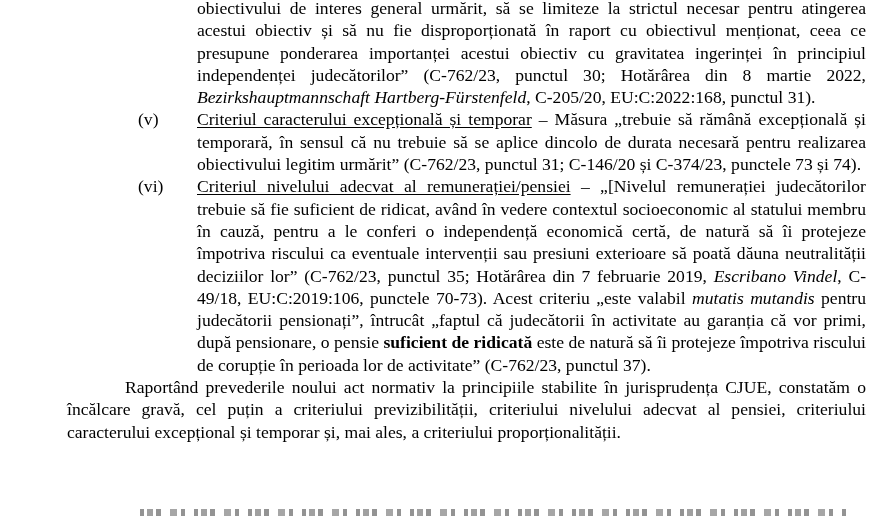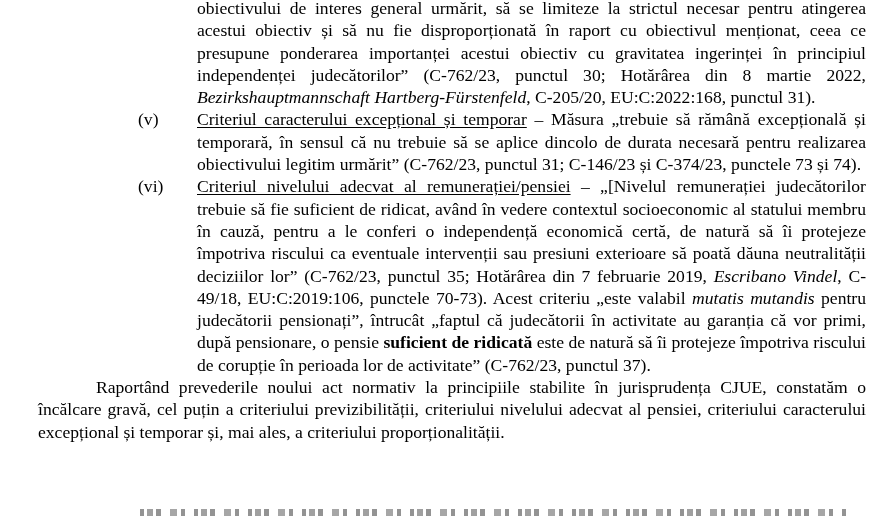--- a/index.html
+++ b/index.html
@@ -39,21 +39,21 @@
     margin-left: 197px;
     margin-right: 24px;
   }
   .li .marker {
     position: absolute;
     left: -59px;
     top: 0;
     text-align: left;
   }
   .closing {
-    margin-left: 38px;
+    margin-left: 67px;
     margin-right: 24px;
     text-indent: 58px;
   }
   .seg-plain { }
   .seg-underline { text-decoration: underline; text-underline-offset: 2px; }
   .seg-italic { font-style: italic; }
   .seg-bold-italic { font-weight: bold; }
   
   .clip-strip {
     position: absolute;
@@ -75,21 +75,21 @@
 </head>
 <body>
 
 <div class="page">
   <div class="doc">
 
     <p class="cont"><span class="seg-plain">obiectivului de interes general urmărit, să se limiteze la strictul necesar pentru atingerea acestui obiectiv și să nu fie disproporționată în raport cu obiectivul menționat, ceea ce presupune ponderarea importanței acestui obiectiv cu gravitatea ingerinței în principiul independenței judecătorilor” (C-762/23, punctul 30; Hotărârea din 8 martie 2022, </span><span class="seg-italic">Bezirkshauptmannschaft Hartberg-Fürstenfeld</span><span class="seg-plain">, C-205/20, EU:C:2022:168, punctul 31).</span></p>
 
     <div class="li">
       <span class="marker">(v)</span>
-      <p class="li-body"><span class="seg-underline">Criteriul caracterului excepțional și temporar</span><span class="seg-plain"> – Măsura „trebuie să rămână excepțională și temporară, în sensul că nu trebuie să se aplice dincolo de durata necesară pentru realizarea obiectivului legitim urmărit” (C-762/23, punctul 31; C-146/23 și C-374/23, punctele 73 și 74).</span></p>
+      <p class="li-body"><span class="seg-underline">Criteriul caracterului excepțională și temporar</span><span class="seg-plain"> – Măsura „trebuie să rămână excepțională și temporară, în sensul că nu trebuie să se aplice dincolo de durata necesară pentru realizarea obiectivului legitim urmărit” (C-762/23, punctul 31; C-146/20 și C-374/23, punctele 73 și 74).</span></p>
     </div>
 
     <div class="li">
       <span class="marker">(vi)</span>
       <p class="li-body"><span class="seg-underline">Criteriul nivelului adecvat al remunerației/pensiei</span><span class="seg-plain"> – „[Nivelul remunerației judecătorilor trebuie să fie suficient de ridicat, având în vedere contextul socioeconomic al statului membru în cauză, pentru a le conferi o independență economică certă, de natură să îi protejeze împotriva riscului ca eventuale intervenții sau presiuni exterioare să poată dăuna neutralității deciziilor lor” (C-762/23, punctul 35; Hotărârea din 7 februarie 2019, </span><span class="seg-italic">Escribano Vindel</span><span class="seg-plain">, C-49/18, EU:C:2019:106, punctele 70-73). Acest criteriu „este valabil </span><span class="seg-italic">mutatis mutandis</span><span class="seg-plain"> pentru judecătorii pensionați”, întrucât „faptul că judecătorii în activitate au garanția că vor primi, după pensionare, o pensie </span><span class="seg-bold-italic">suficient de ridicată</span><span class="seg-plain"> este de natură să îi protejeze împotriva riscului de corupție în perioada lor de activitate” (C-762/23, punctul 37).</span></p>
     </div>
 
     <p class="closing"><span class="seg-plain">Raportând prevederile noului act normativ la principiile stabilite în jurisprudența CJUE, constatăm o încălcare gravă, cel puțin a criteriului previzibilității, criteriului nivelului adecvat al pensiei, criteriului caracterului excepțional și temporar și, mai ales, a criteriului proporționalității.</span></p>
 
   </div>

